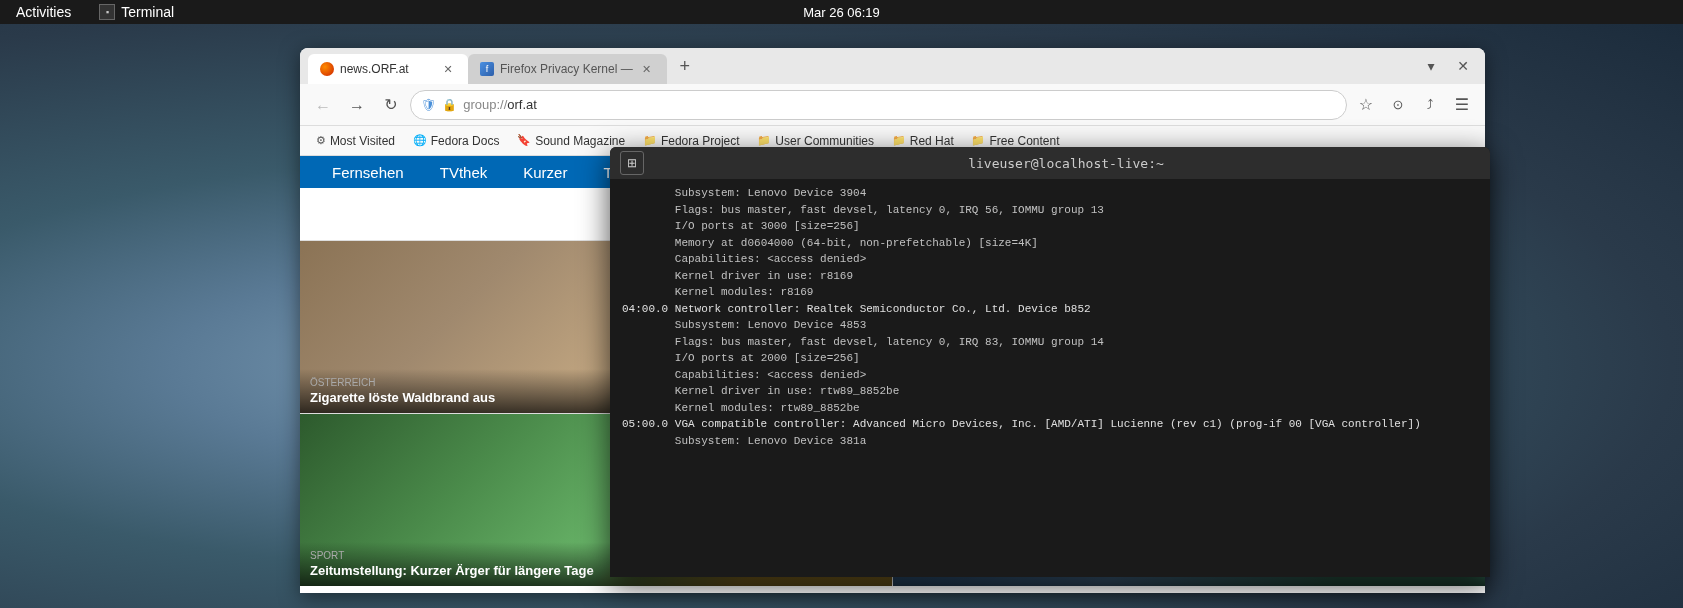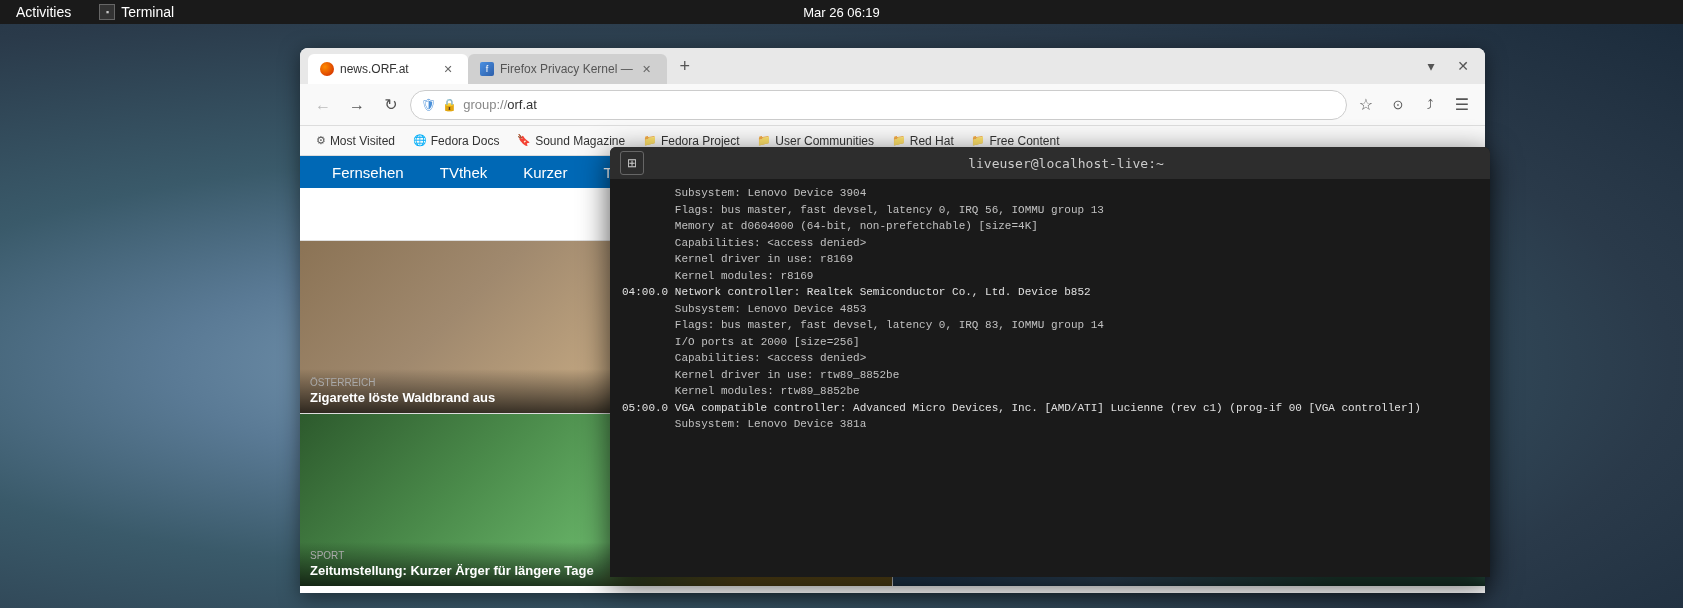--- a/index.html
+++ b/index.html
@@ -588,20 +588,21 @@
   </div>
 
   <div class="terminal-window">
     <div class="terminal-titlebar">
       <div class="terminal-expand-btn">⊞</div>
       <div class="terminal-title">liveuser@localhost-live:~</div>
     </div>
     <div class="terminal-body" id="terminal-body">
     <span class="terminal-line indent">	Subsystem: Lenovo Device 3904</span>
         <span class="terminal-line indent">	Flags: bus master, fast devsel, latency 0, IRQ 56, IOMMU group 13</span>
+        <span class="terminal-line indent">	I/O ports at 3000 [size=256]</span>
         <span class="terminal-line indent">	Memory at d0604000 (64-bit, non-prefetchable) [size=4K]</span>
         <span class="terminal-line indent">	Capabilities: &lt;access denied&gt;</span>
         <span class="terminal-line indent">	Kernel driver in use: r8169</span>
         <span class="terminal-line indent">	Kernel modules: r8169</span>
         <span class="terminal-line section-header">04:00.0 Network controller: Realtek Semiconductor Co., Ltd. Device b852</span>
         <span class="terminal-line indent">	Subsystem: Lenovo Device 4853</span>
         <span class="terminal-line indent">	Flags: bus master, fast devsel, latency 0, IRQ 83, IOMMU group 14</span>
         <span class="terminal-line indent">	I/O ports at 2000 [size=256]</span>
         <span class="terminal-line indent">	Capabilities: &lt;access denied&gt;</span>
         <span class="terminal-line indent">	Kernel driver in use: rtw89_8852be</span>

